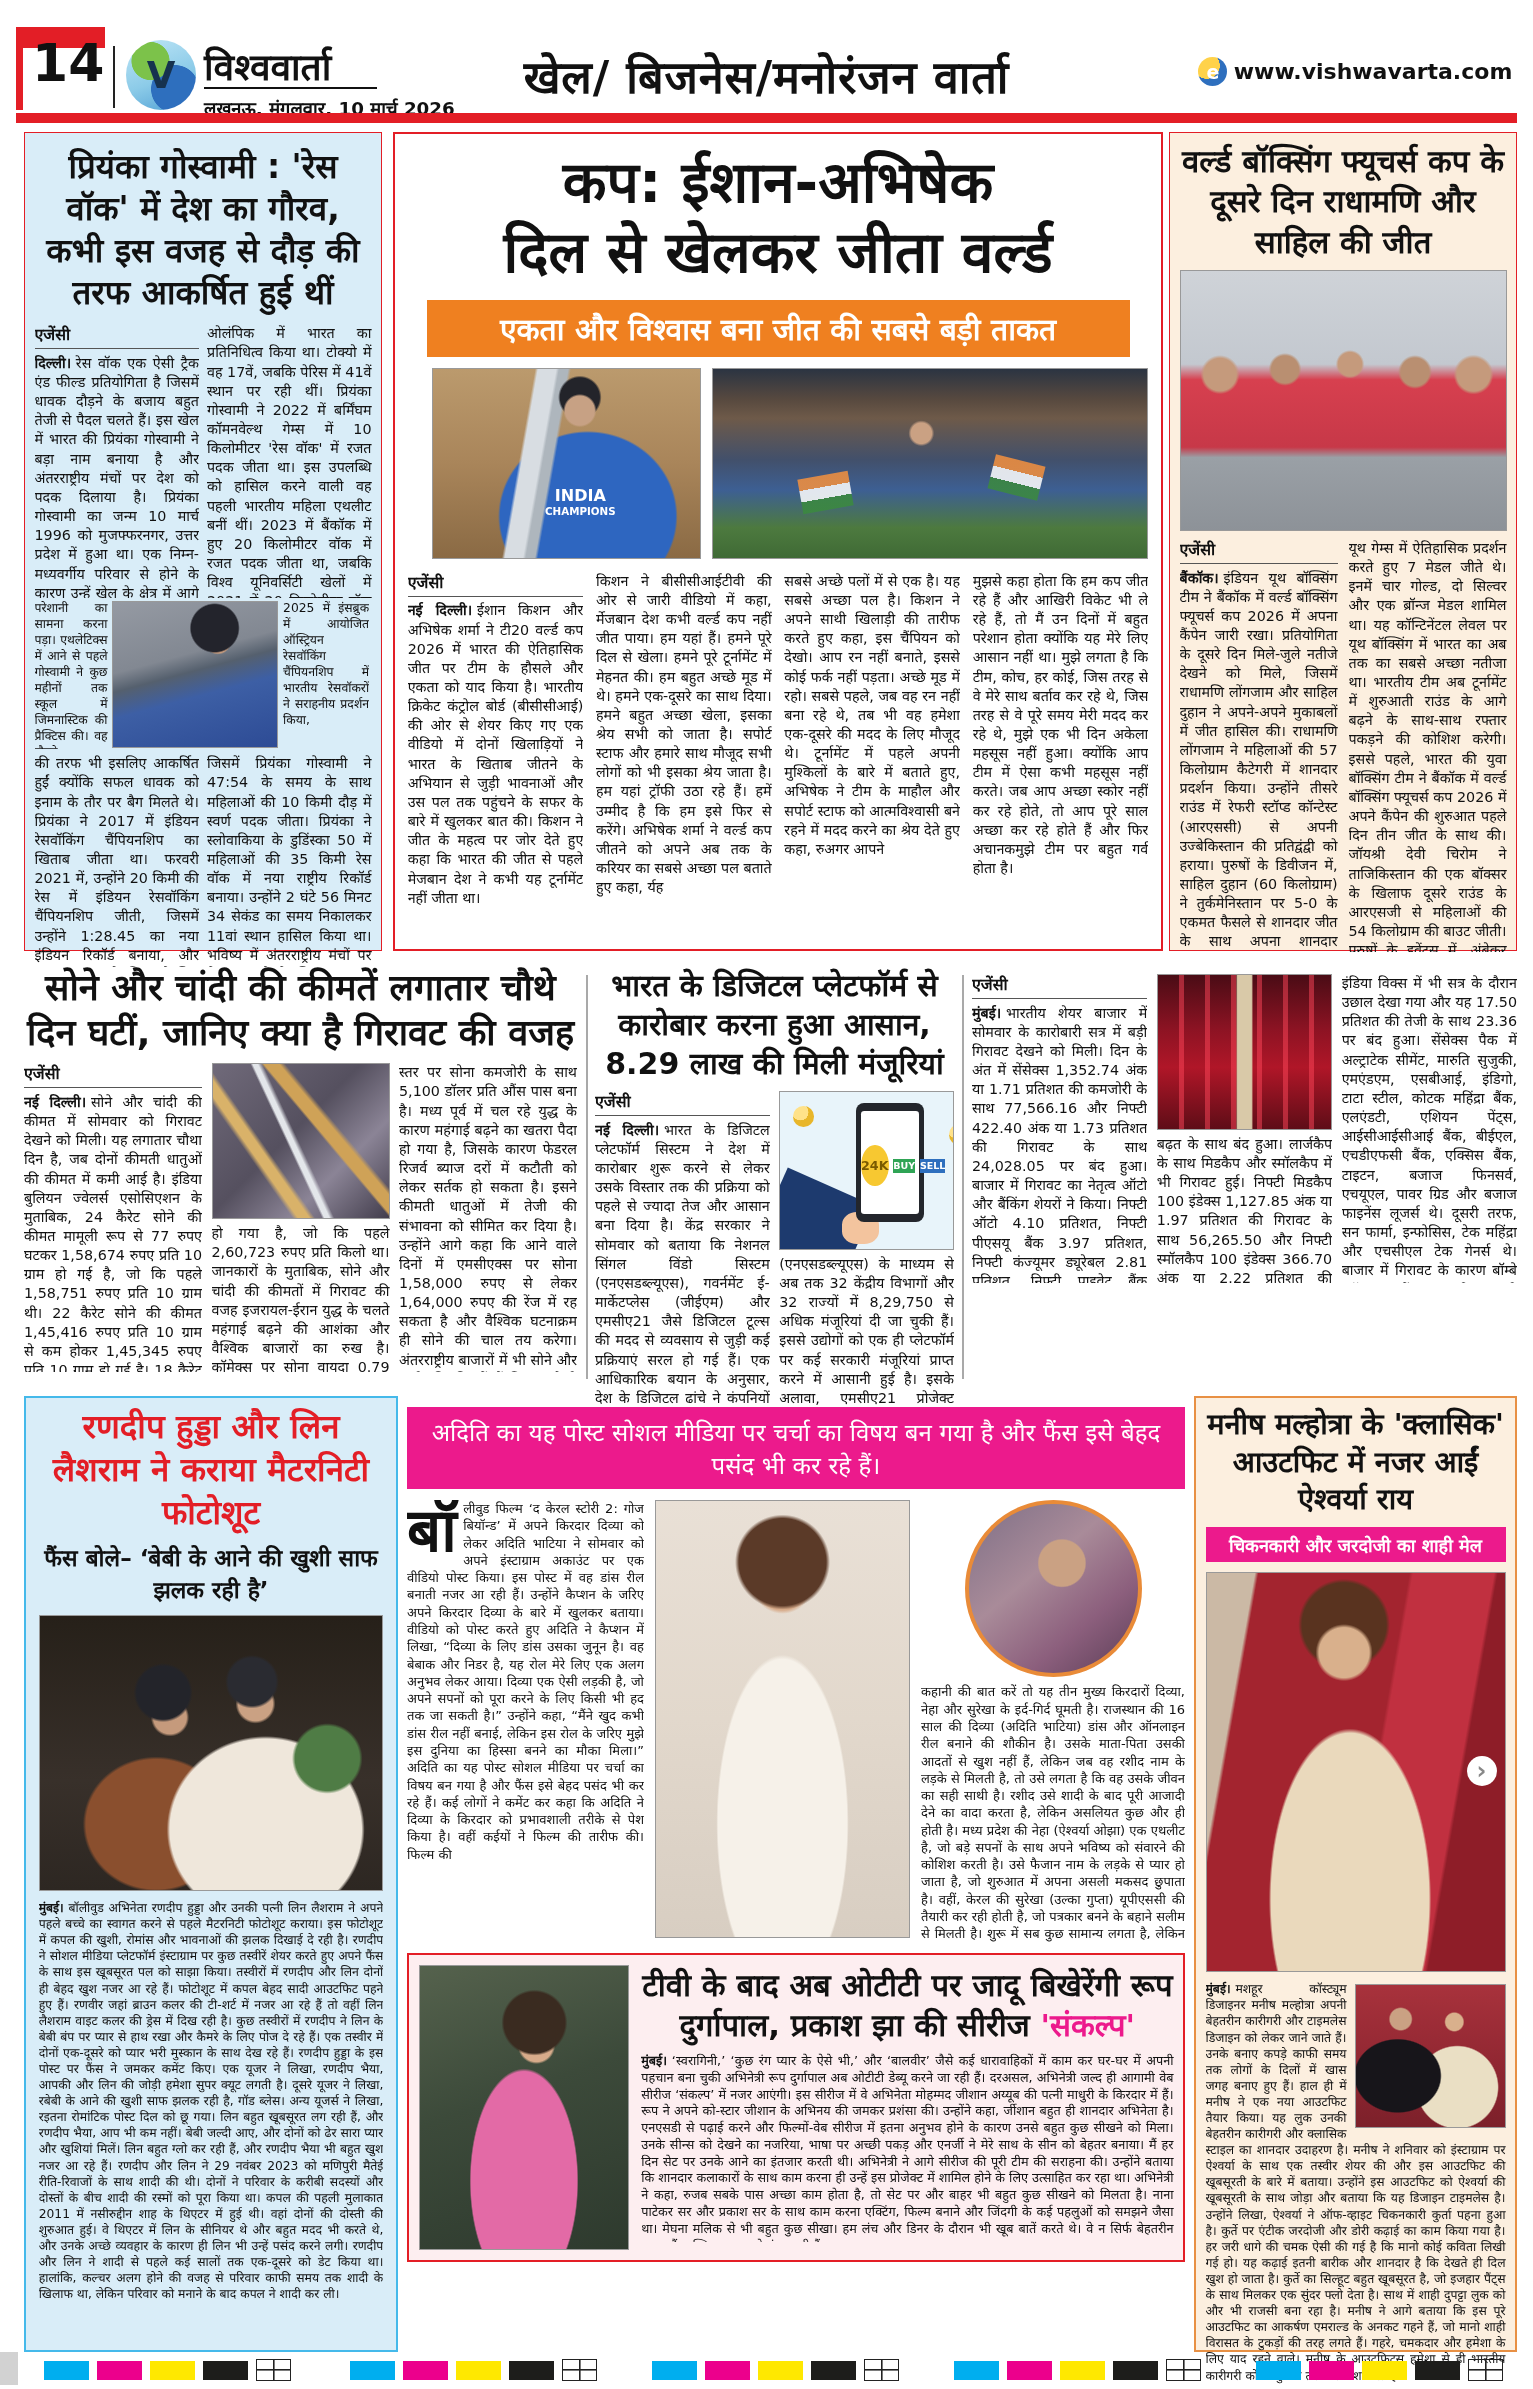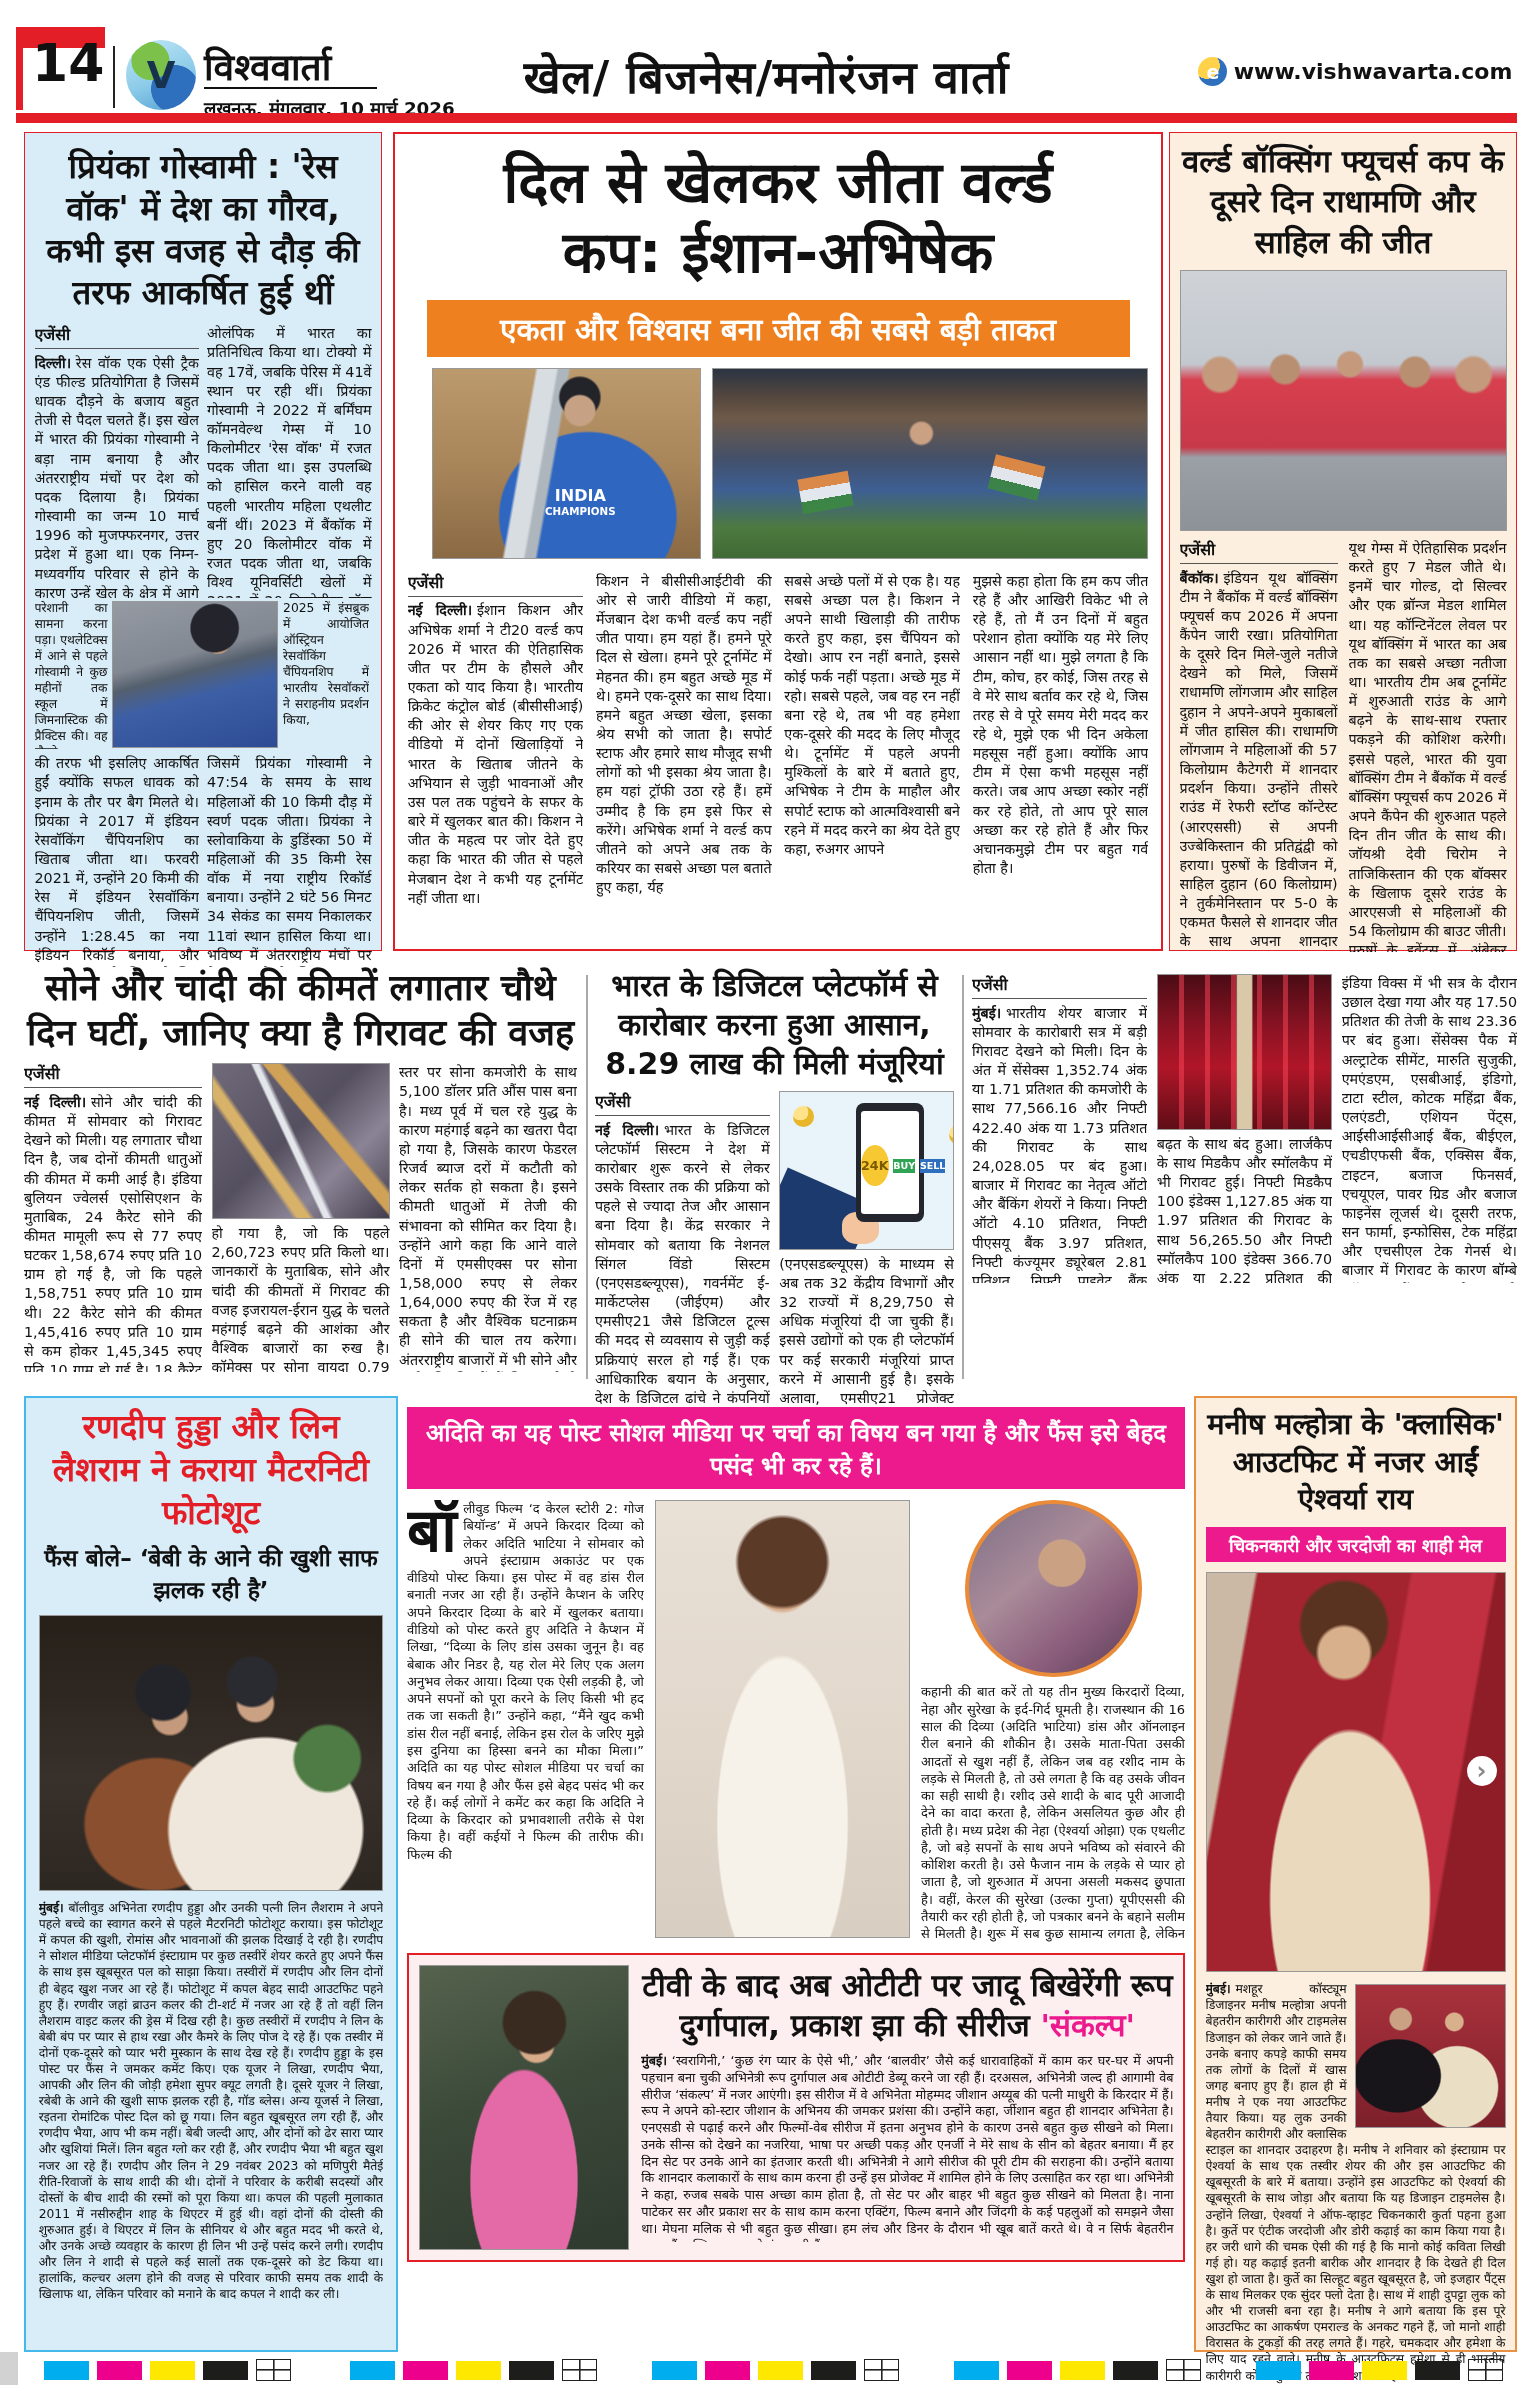--- a/index.html
+++ b/index.html
@@ -120,21 +120,21 @@
       radial-gradient(circle at 38% 37%,#c59a7c 0 6%,rgba(0,0,0,0) 7%),
       radial-gradient(circle at 62% 24%,#2a2b31 0 8%,rgba(0,0,0,0) 9%),
       radial-gradient(circle at 63% 32%,#caa183 0 6%,rgba(0,0,0,0) 7%),
       radial-gradient(ellipse at 66% 78%,#efe7db 0 30%,rgba(0,0,0,0) 31%),
       radial-gradient(ellipse at 34% 76%,#8a4f2e 0 22%,rgba(0,0,0,0) 23%),
       linear-gradient(180deg,#262019 0%,#38302a 60%,#2d2722 100%);}
   .r-body{margin-top:9.5px;font-size:12.3px;line-height:1.31;text-align:justify;height:515px;overflow:hidden;}
   #art-aditi{left:407px;top:1396px;width:778px;height:956px;}
   .a-head{text-align:center;font-size:44px;font-weight:800;line-height:1.28;}
   .pink{color:#ec1a8c;}
-  .a-banner{background:#ec1a8c;color:#fff;font-size:24px;font-weight:700;text-align:center;padding:8px 3.2px;margin-top:11px;}
+  .a-banner{background:#ec1a8c;color:#fff;font-size:24px;font-weight:400;text-align:center;padding:8px 3.2px;margin-top:11px;}
   .a-content{display:flex;gap:11px;margin-top:11px;height:442px;overflow:hidden;}
   .a-left{width:237px;font-size:13px;line-height:1.33;text-align:justify;overflow:hidden;}
   .dropcap{float:left;font-size:60px;line-height:.85;font-weight:800;margin:4.8px 6.4px 0 0;}
   #ph-aditi{width:253px;height:436px;
     background:radial-gradient(circle at 50% 14%,#5b3a28 0 11%,rgba(0,0,0,0) 12%),
       radial-gradient(circle at 50% 19%,#d7ab8a 0 7%,rgba(0,0,0,0) 8%),
       radial-gradient(ellipse at 50% 74%,#f6f1e9 0 36%,rgba(0,0,0,0) 37%),
       linear-gradient(180deg,#e9e0d6 0%,#e2d8cc 50%,#d8cec2 100%);}
   .a-right{flex:1;overflow:hidden;}
   #ph-aditicircle{width:169px;height:169px;border-radius:50%;border:4.8px solid #e98b38;margin:0 auto 6.4px;
@@ -214,22 +214,22 @@
       </div>
       <div class="pg-bot">
         <div class="bcol">की तरफ भी इसलिए आकर्षित हुईं क्योंकि सफल धावक को इनाम के तौर पर बैग मिलते थे। प्रियंका ने 2017 में इंडियन रेसवॉकिंग चैंपियनशिप का खिताब जीता था। फरवरी 2021 में, उन्होंने 20 किमी की रेस में इंडियन रेसवॉकिंग चैंपियनशिप जीती, जिसमें उन्होंने 1:28.45 का नया इंडियन रिकॉर्ड बनाया, और 2020 समर ओलंपिक्स के लिए क्वालिफाई किया। गोस्वामी ने टोक्यो और पेरिस</div>
         <div class="bcol">जिसमें प्रियंका गोस्वामी ने 47:54 के समय के साथ महिलाओं की 10 किमी दौड़ में स्वर्ण पदक जीता। प्रियंका ने स्लोवाकिया के डुडिंस्का 50 में महिलाओं की 35 किमी रेस वॉक में नया राष्ट्रीय रिकॉर्ड बनाया। उन्होंने 2 घंटे 56 मिनट 34 सेकंड का समय निकालकर 11वां स्थान हासिल किया था। भविष्य में अंतरराष्ट्रीय मंचों पर बेहतर करने के लिए प्रयासरत प्रियंका गोस्वामी भारतीय रेलवे में कार्यरत हैं।</div>
       </div>
     </div>
   </section>
 
   <section class="abs" id="art-worldcup">
     <div class="wc-head">
+      <span style="display:block">कप: ईशान-अभिषेक</span>
       <span style="display:block">दिल से खेलकर जीता वर्ल्ड</span>
-      <span style="display:block">कप: ईशान-अभिषेक</span>
     </div>
     <div class="wc-banner">एकता और विश्वास बना जीत की सबसे बड़ी ताकत</div>
     <div class="wc-photos">
       <div class="photo" id="ph-trophy">
         <div class="jersey">
           <span class="j1">INDIA</span>
           <span class="j2">CHAMPIONS</span>
         </div>
       </div>
       <div class="photo" id="ph-celebrate">

